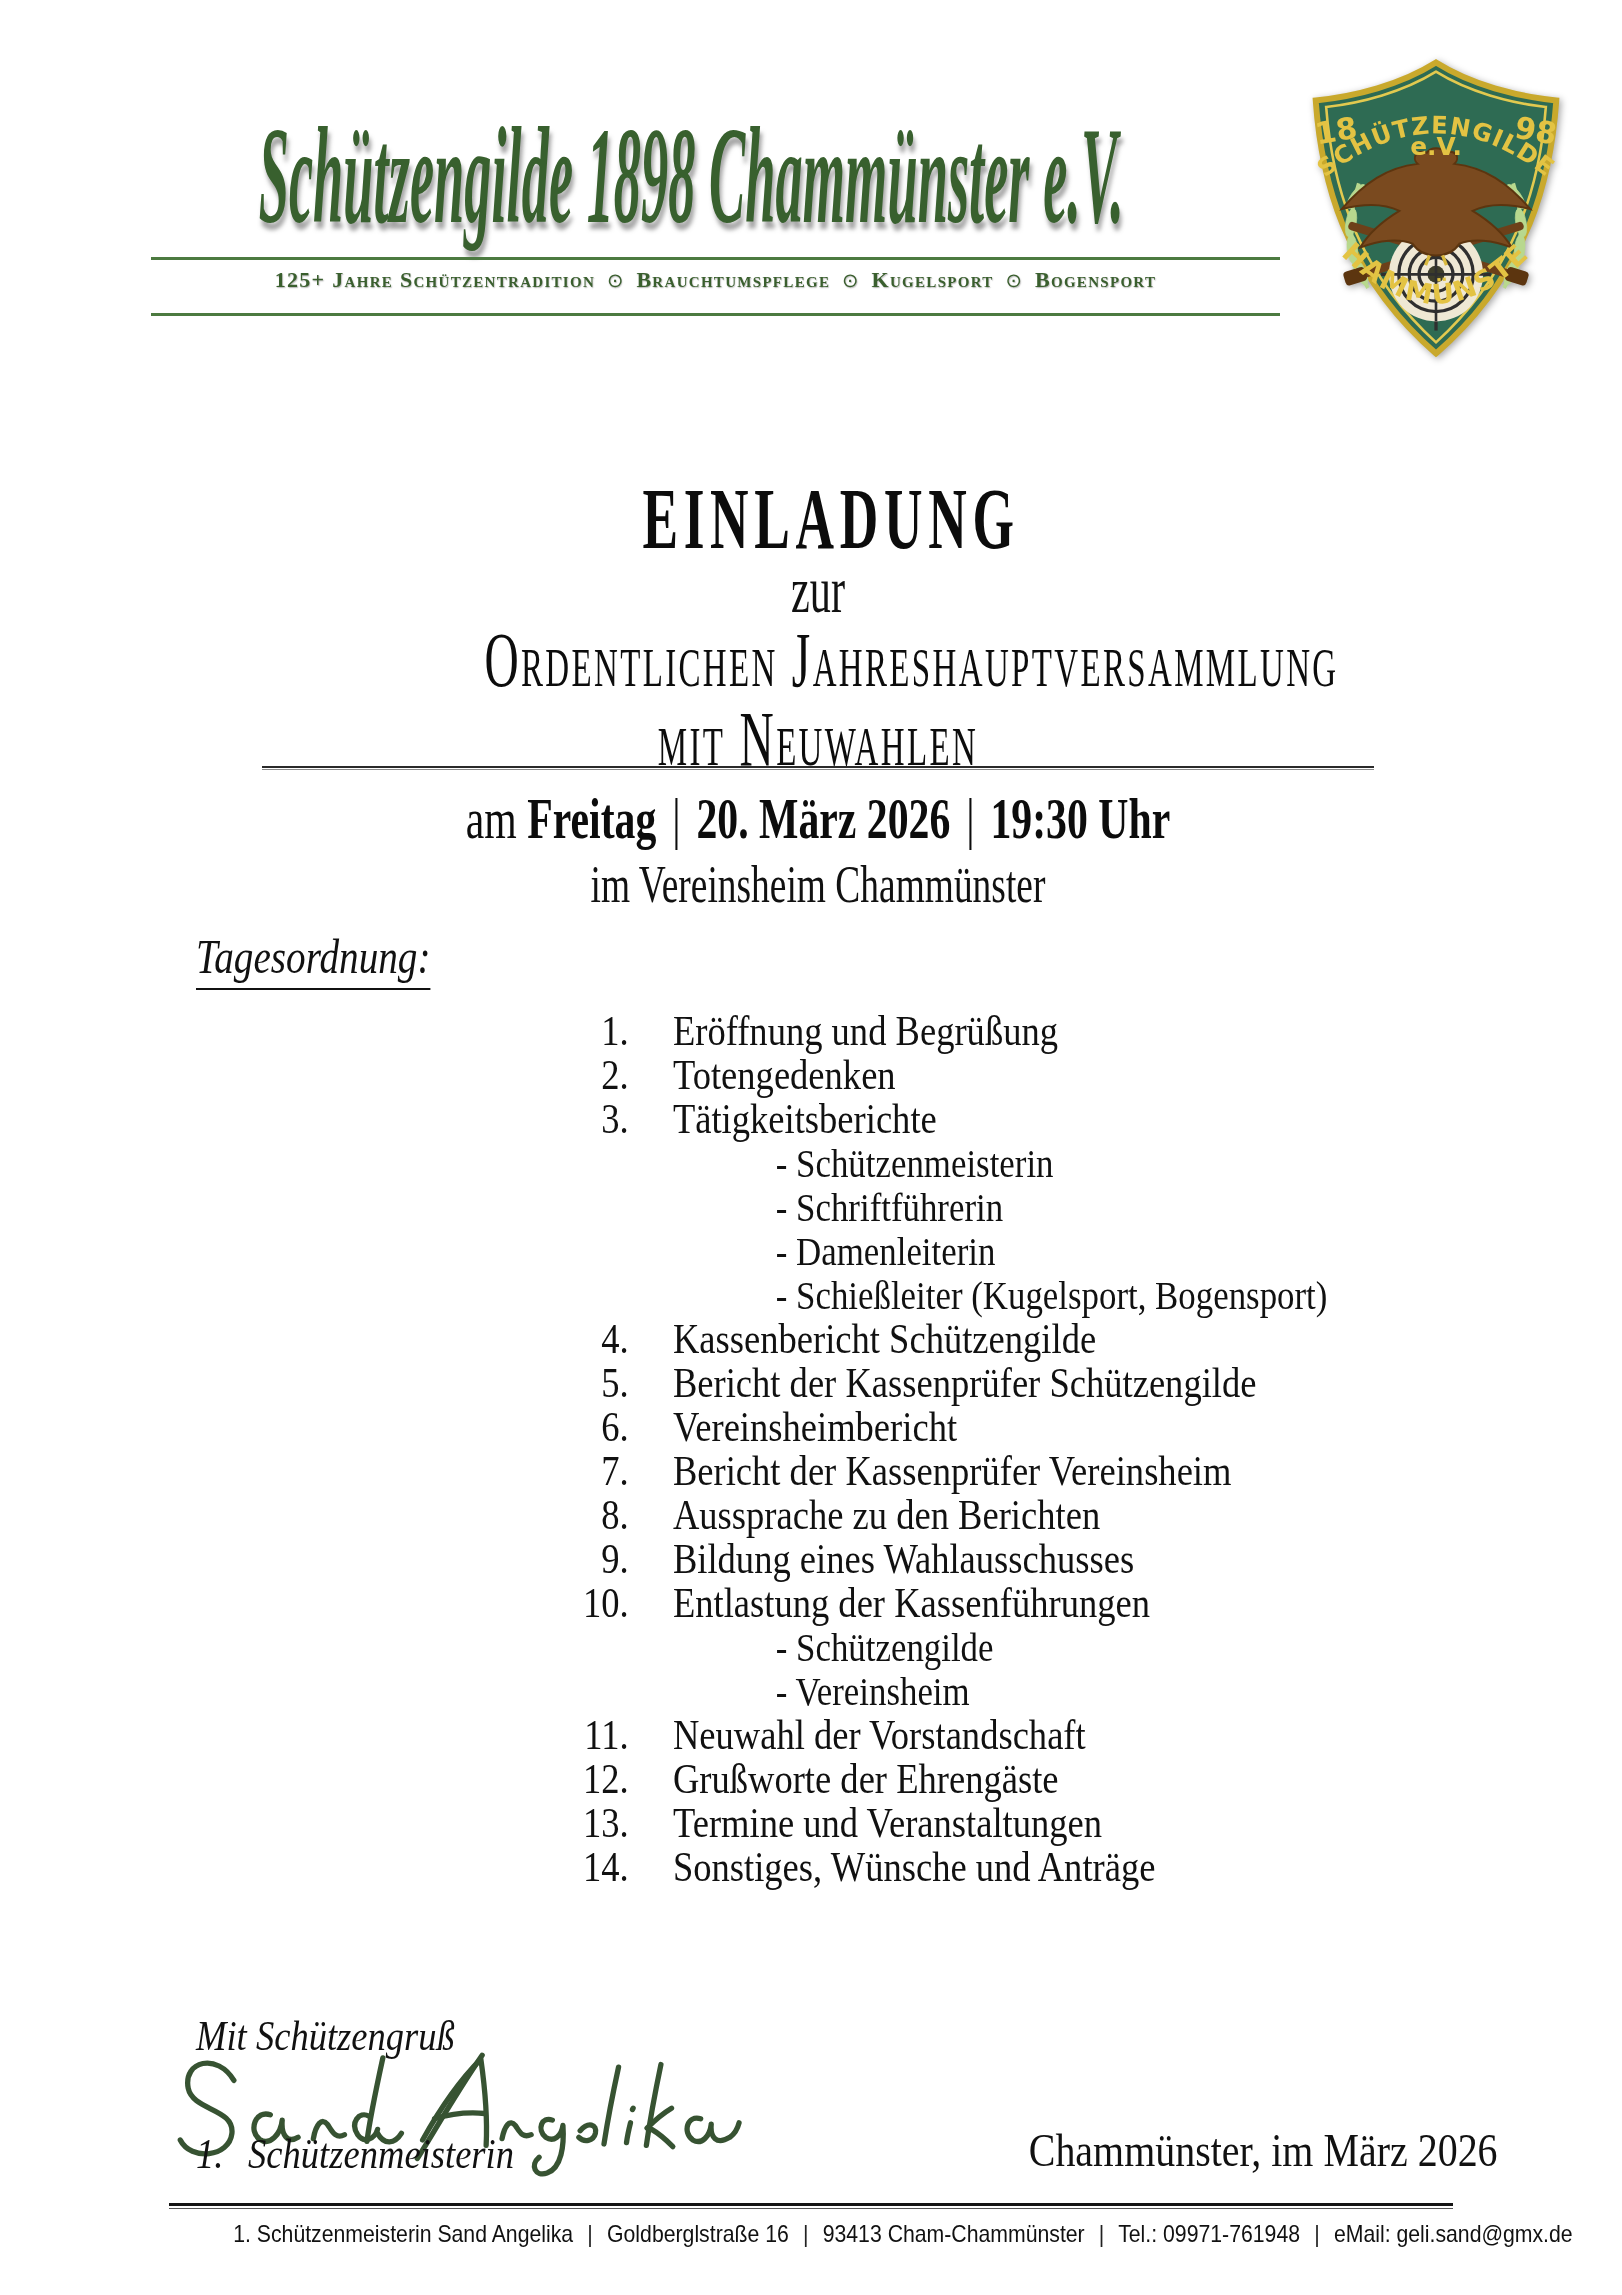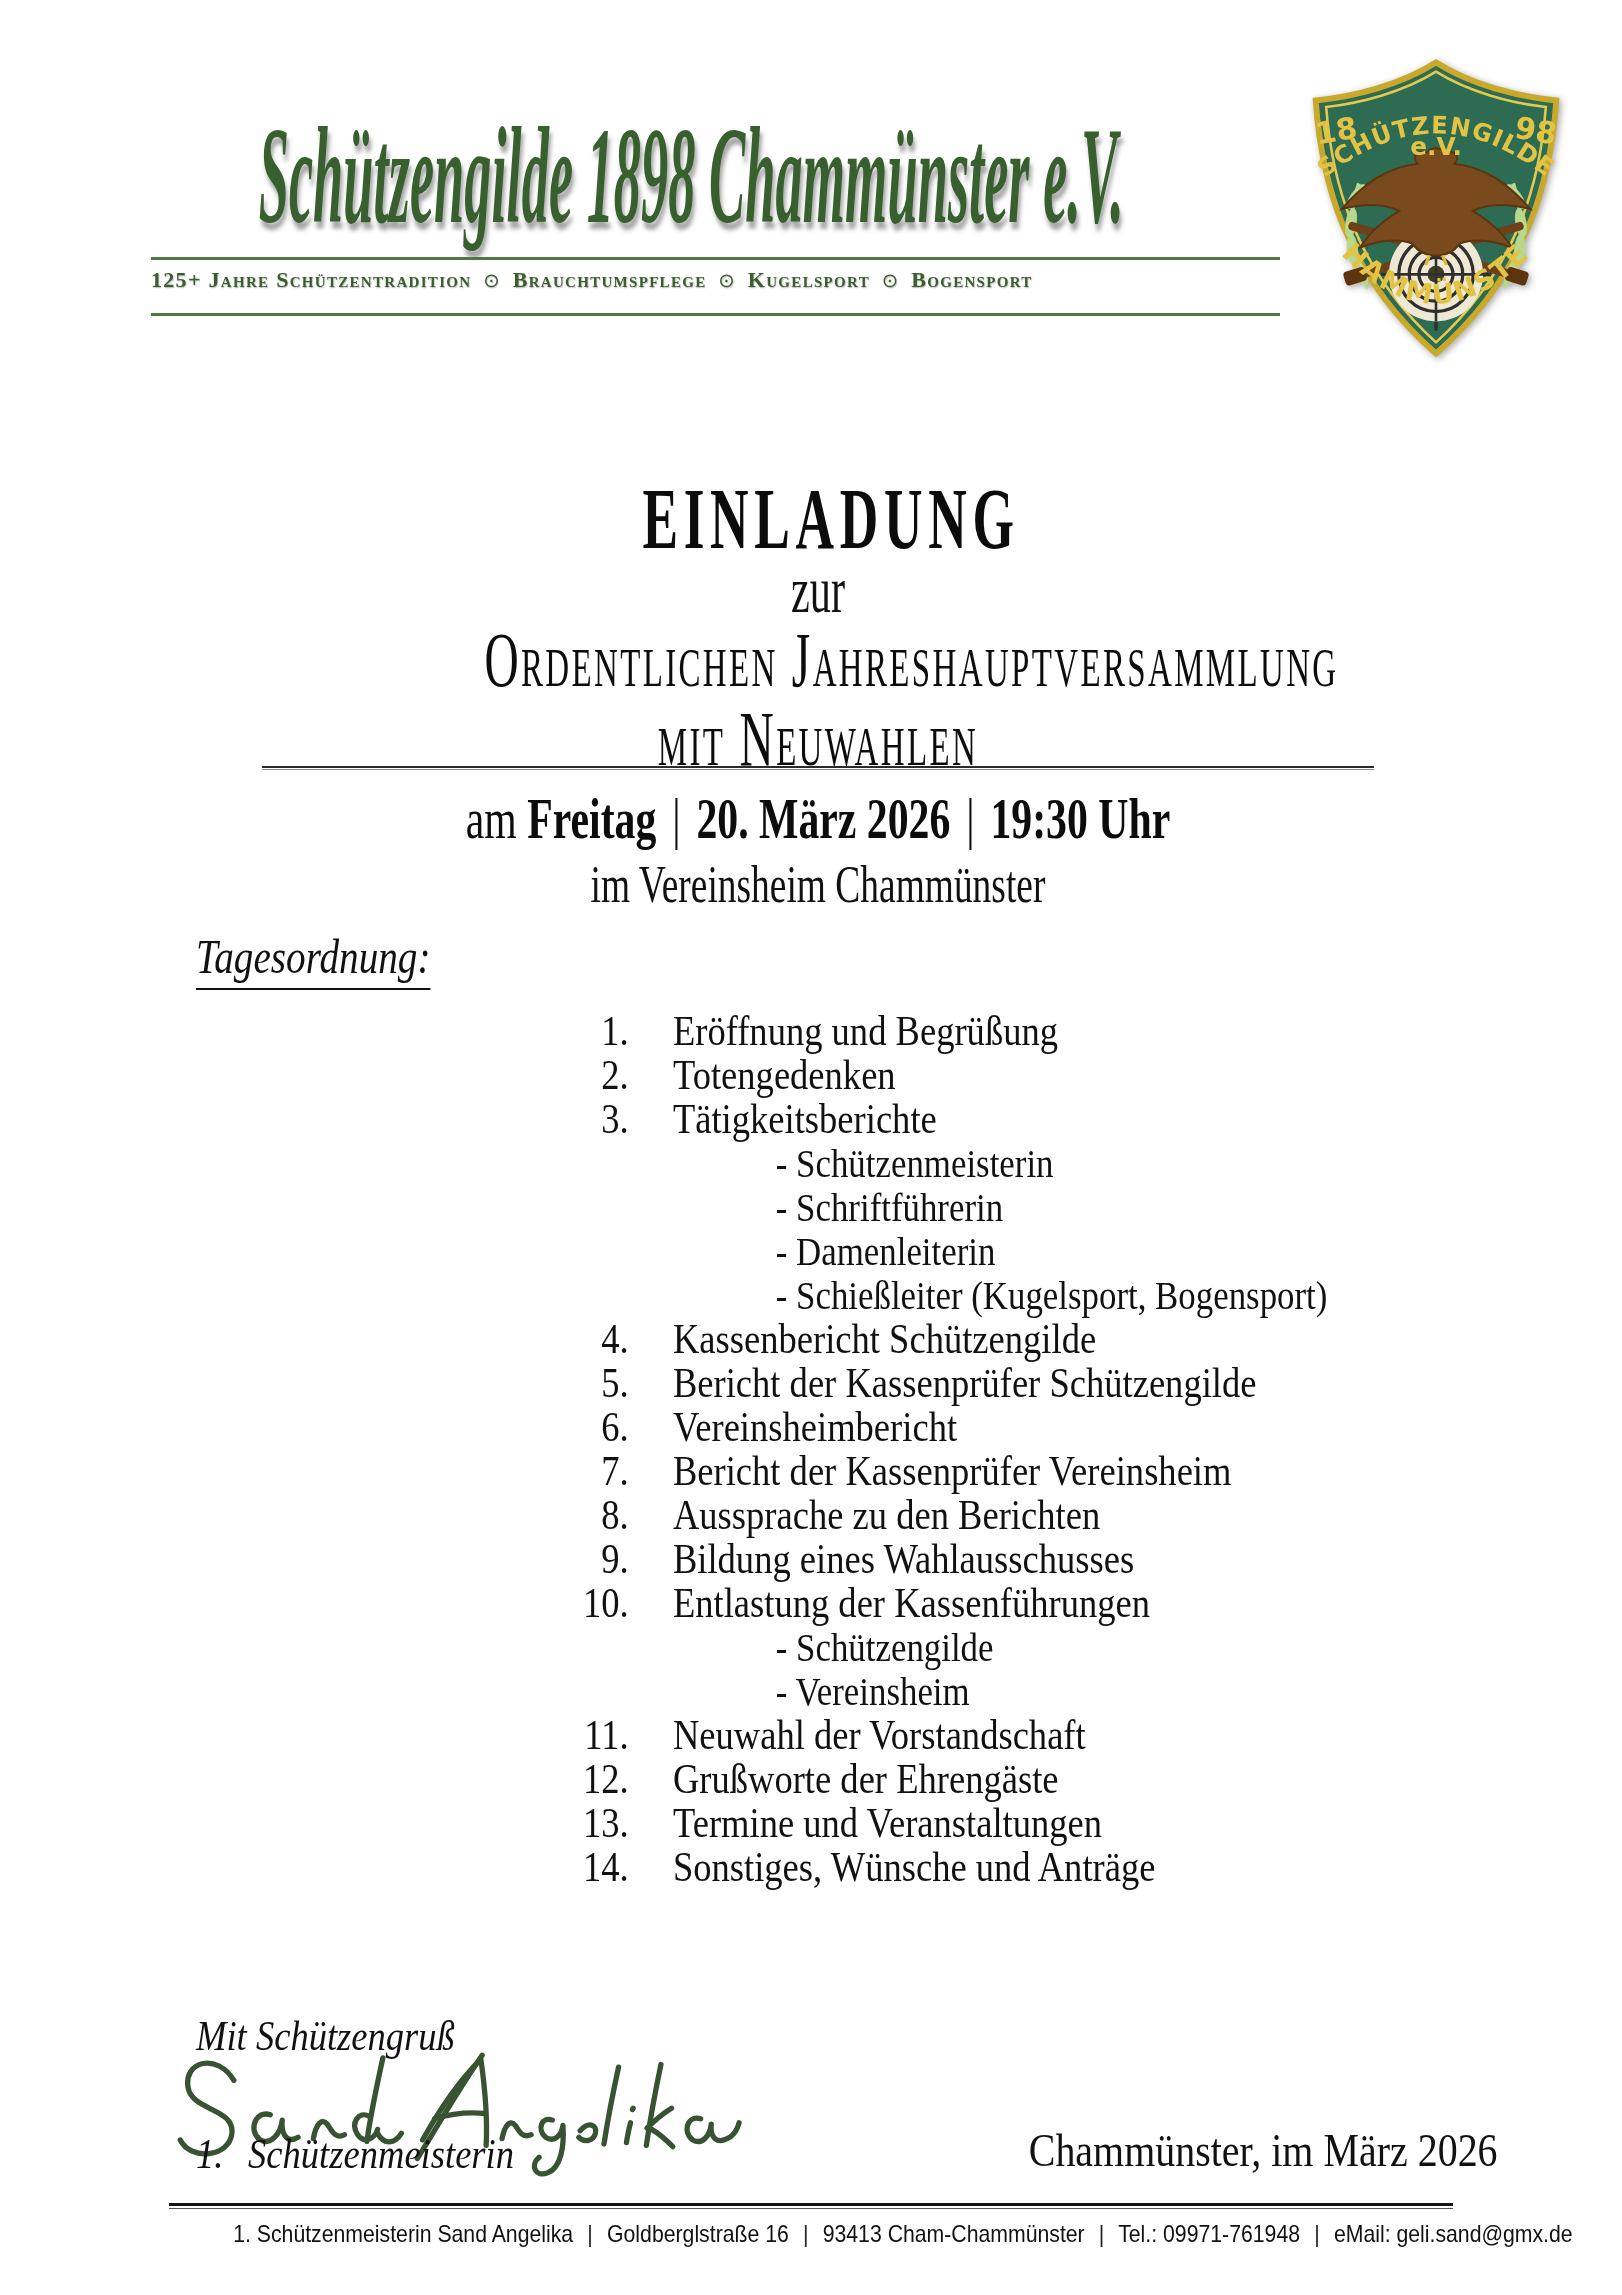--- a/index.html
+++ b/index.html
@@ -14,21 +14,21 @@
     position:absolute; top:92px; left:49px; width:1165px; text-align:center;
     font-family:"Liberation Serif", serif; font-style:italic; font-weight:700;
     font-size:85px; line-height:1.2; color:#38602e; white-space:nowrap;
     transform:scale(0.64,1.62); transform-origin:50% 0;
     text-shadow:3.3px 4.6px 4.6px rgba(90,90,90,0.55);
   }
   .hrule { position:absolute; left:151px; width:1129px; height:2.6px; background:#4c7a40; }
   .hrule.r1 { top:257px; }
   .hrule.r2 { top:313px; }
   .tagline {
-    position:absolute; top:267px; left:151px; width:1129px; text-align:left;
+    position:absolute; top:267px; left:151px; width:1129px; text-align:center;
     font-variant:small-caps; font-weight:700; font-size:22px; letter-spacing:1.3px;
     color:#3a5f2e; white-space:nowrap; text-shadow:0.7px 0.7px 1.3px rgba(0,0,0,0.3);
   }
   .tagline .sep-icon {
     font-family:"DejaVu Sans", sans-serif; font-weight:400; font-size:19.6px;
     margin:0 11.8px; color:#3a5f2e;
   }
 
   
   .crest { position:absolute; left:1301px; top:56px; width:270px; height:304px;

